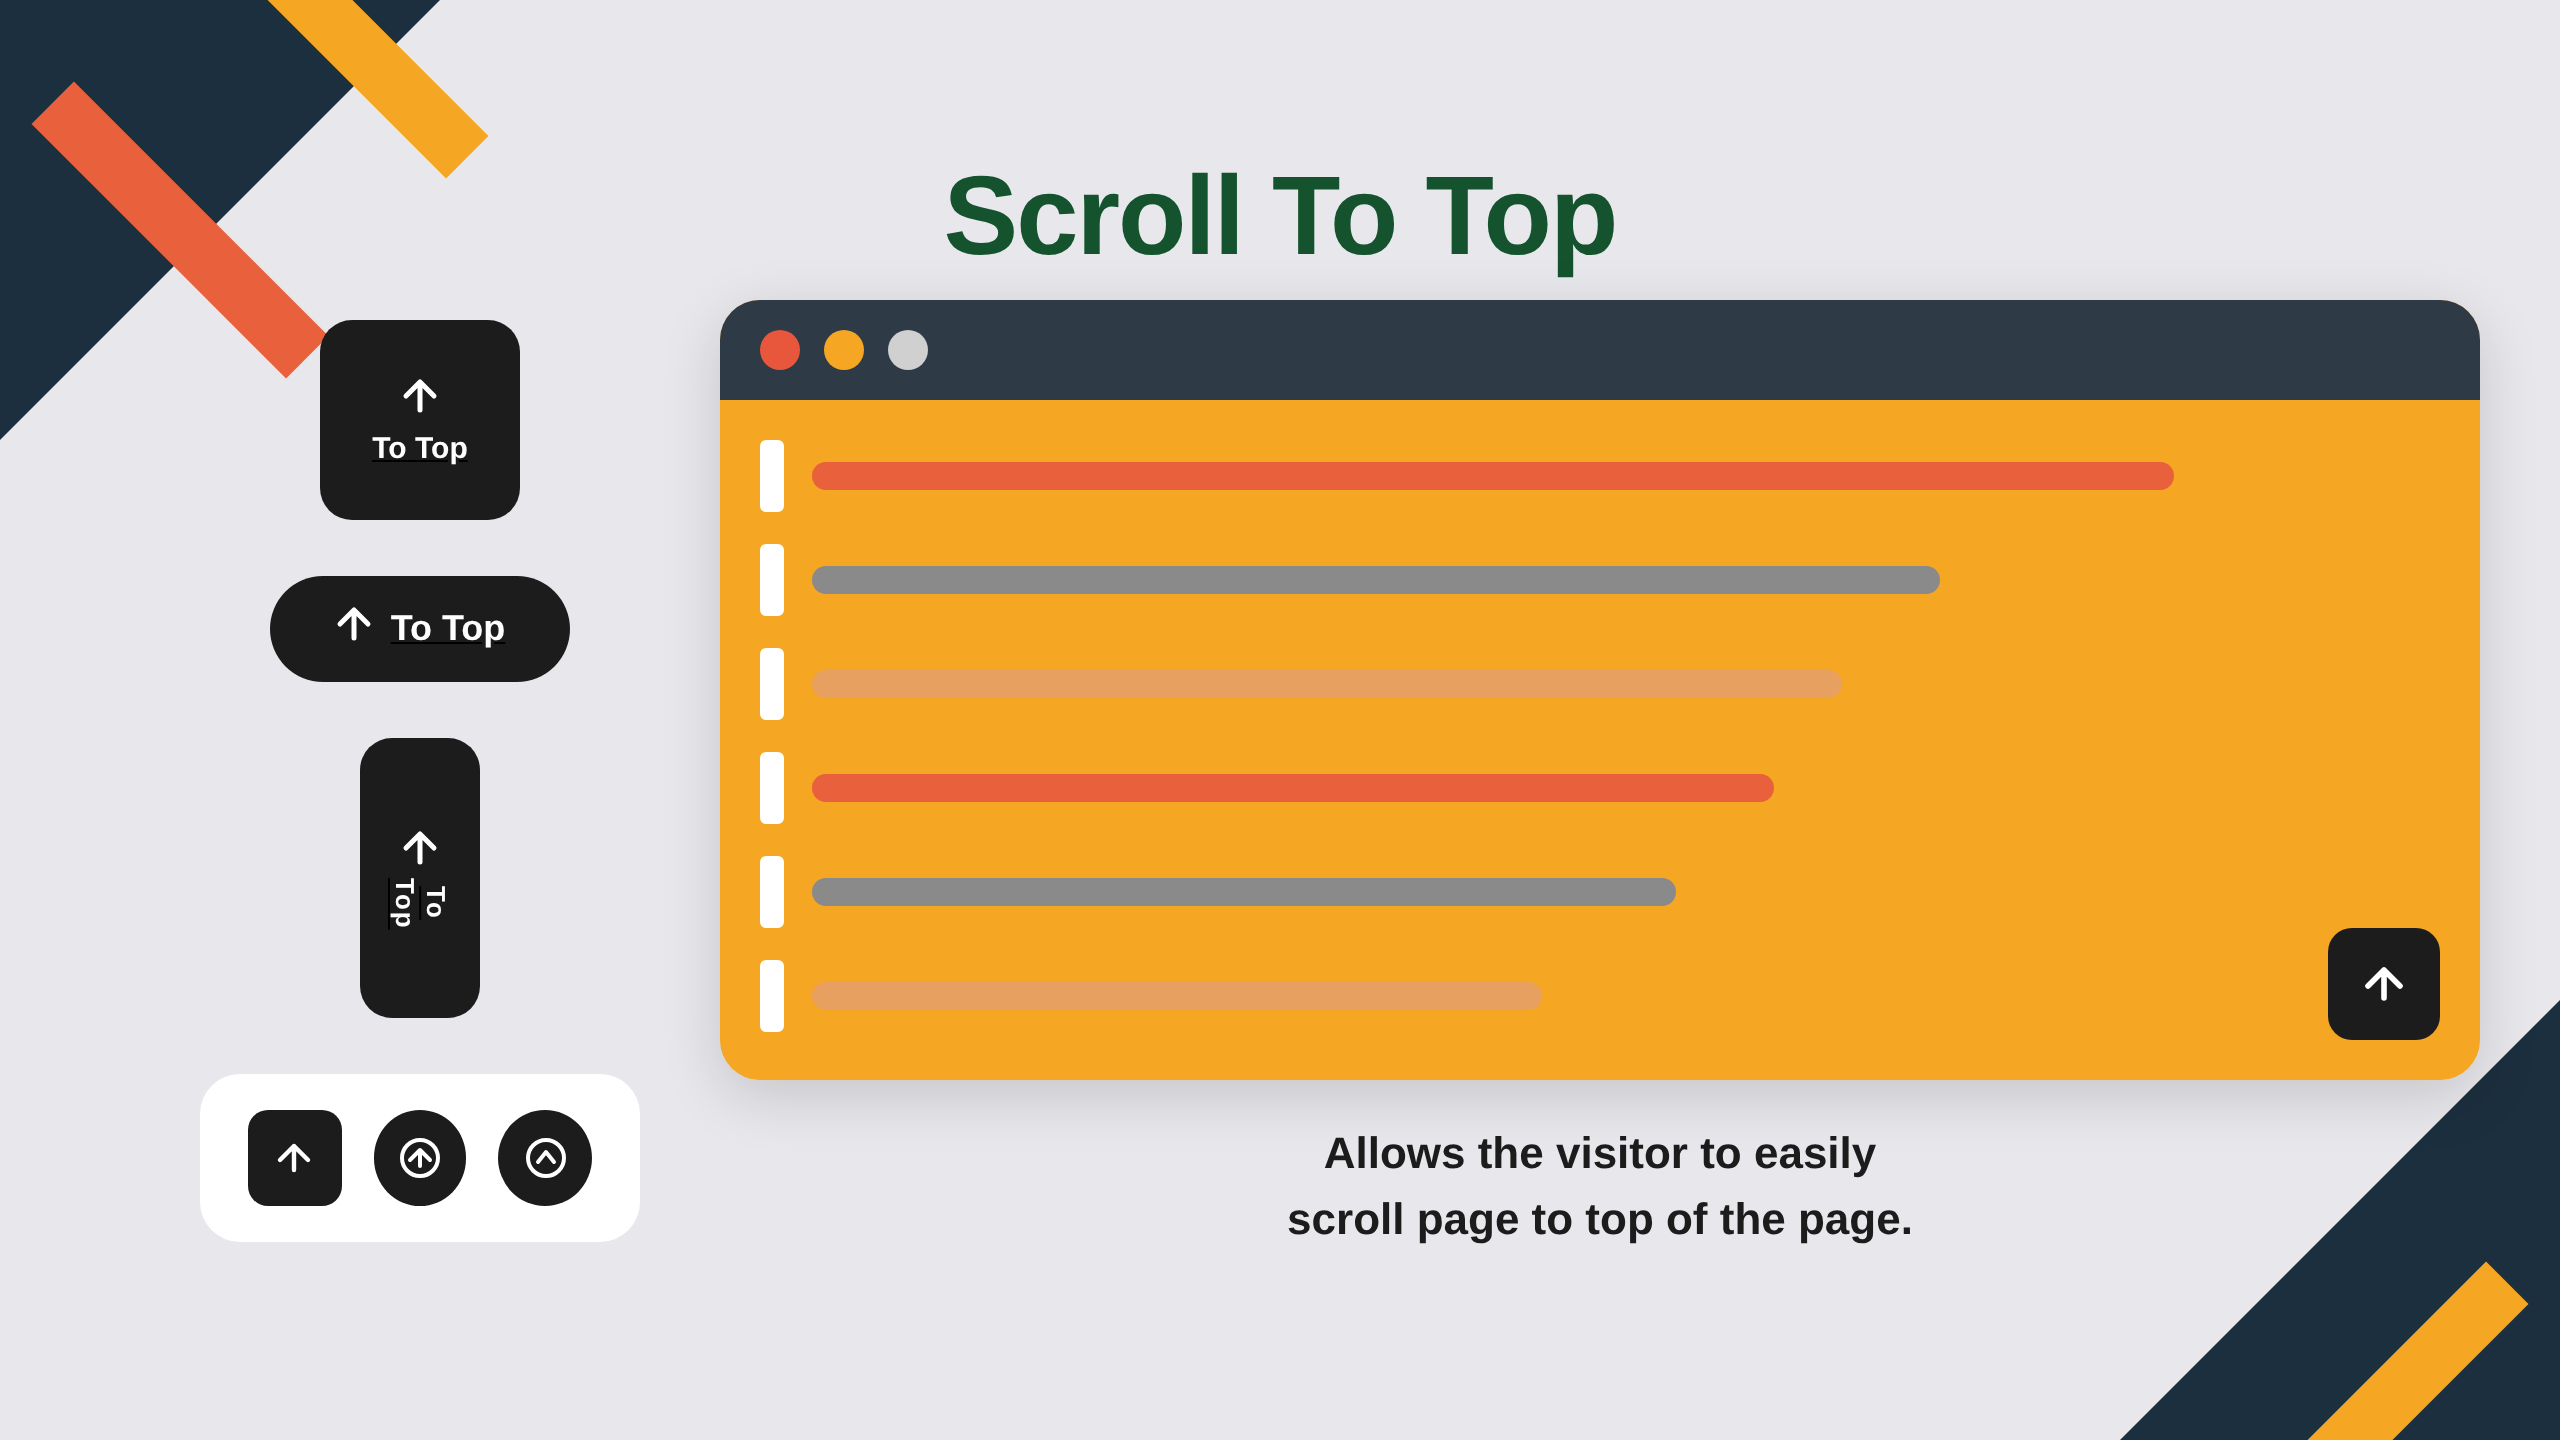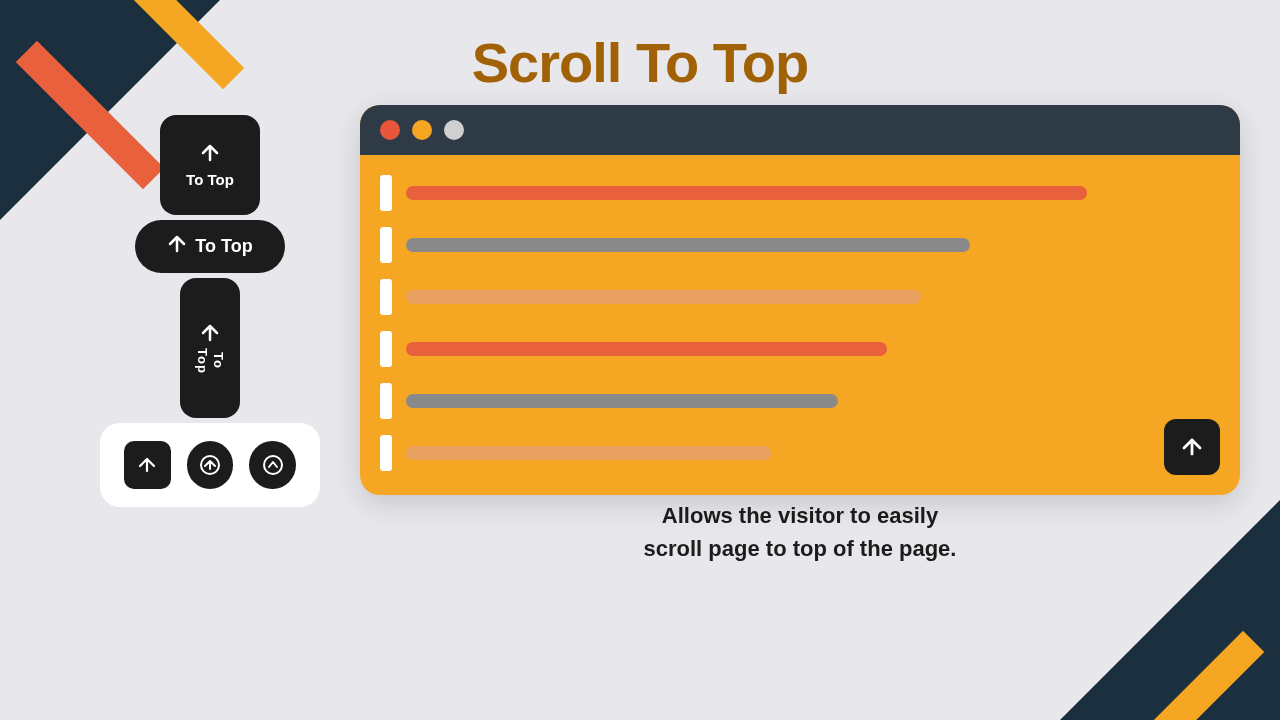--- a/index.html
+++ b/index.html
@@ -26,43 +26,45 @@
     
     .page-title-section {
       text-align: center;
       padding-top: 30px;
       padding-bottom: 10px;
     }
 
     .page-title {
       font-size: 56px;
       font-weight: 900;
-      color: #a16207;
+      color: #14532d;
       letter-spacing: -1px;
+      margin-top: 45px;
     }
 
     
     .main-area {
       display: flex;
       flex-direction: row;
       flex: 1;
       padding: 0 40px 20px 100px;
       gap: 40px;
       align-items: flex-start;
     }
 
     
     .left-panel {
       display: flex;
       flex-direction: column;
       align-items: center;
-      gap: 5px;
+      gap: 28px;
       width: 220px;
       flex-shrink: 0;
       padding-top: 10px;
+      text-decoration: underline;
     }
 
     
     .btn-square {
       background: #1c1c1c;
       color: #fff;
       border-radius: 16px;
       width: 100px;
       height: 100px;
       display: flex;
@@ -172,21 +174,21 @@
       justify-content: center;
       cursor: pointer;
       border: none;
     }
 
     
     .right-panel {
       flex: 1;
       display: flex;
       flex-direction: column;
-      gap: 4px;
+      gap: 20px;
       padding-top: 0;
       justify-content: flex-end;
     }
 
     .browser-mockup {
       background: #f5a623;
       border-radius: 20px;
       overflow: hidden;
       box-shadow: 0 8px 30px rgba(0,0,0,0.15);
       position: relative;

